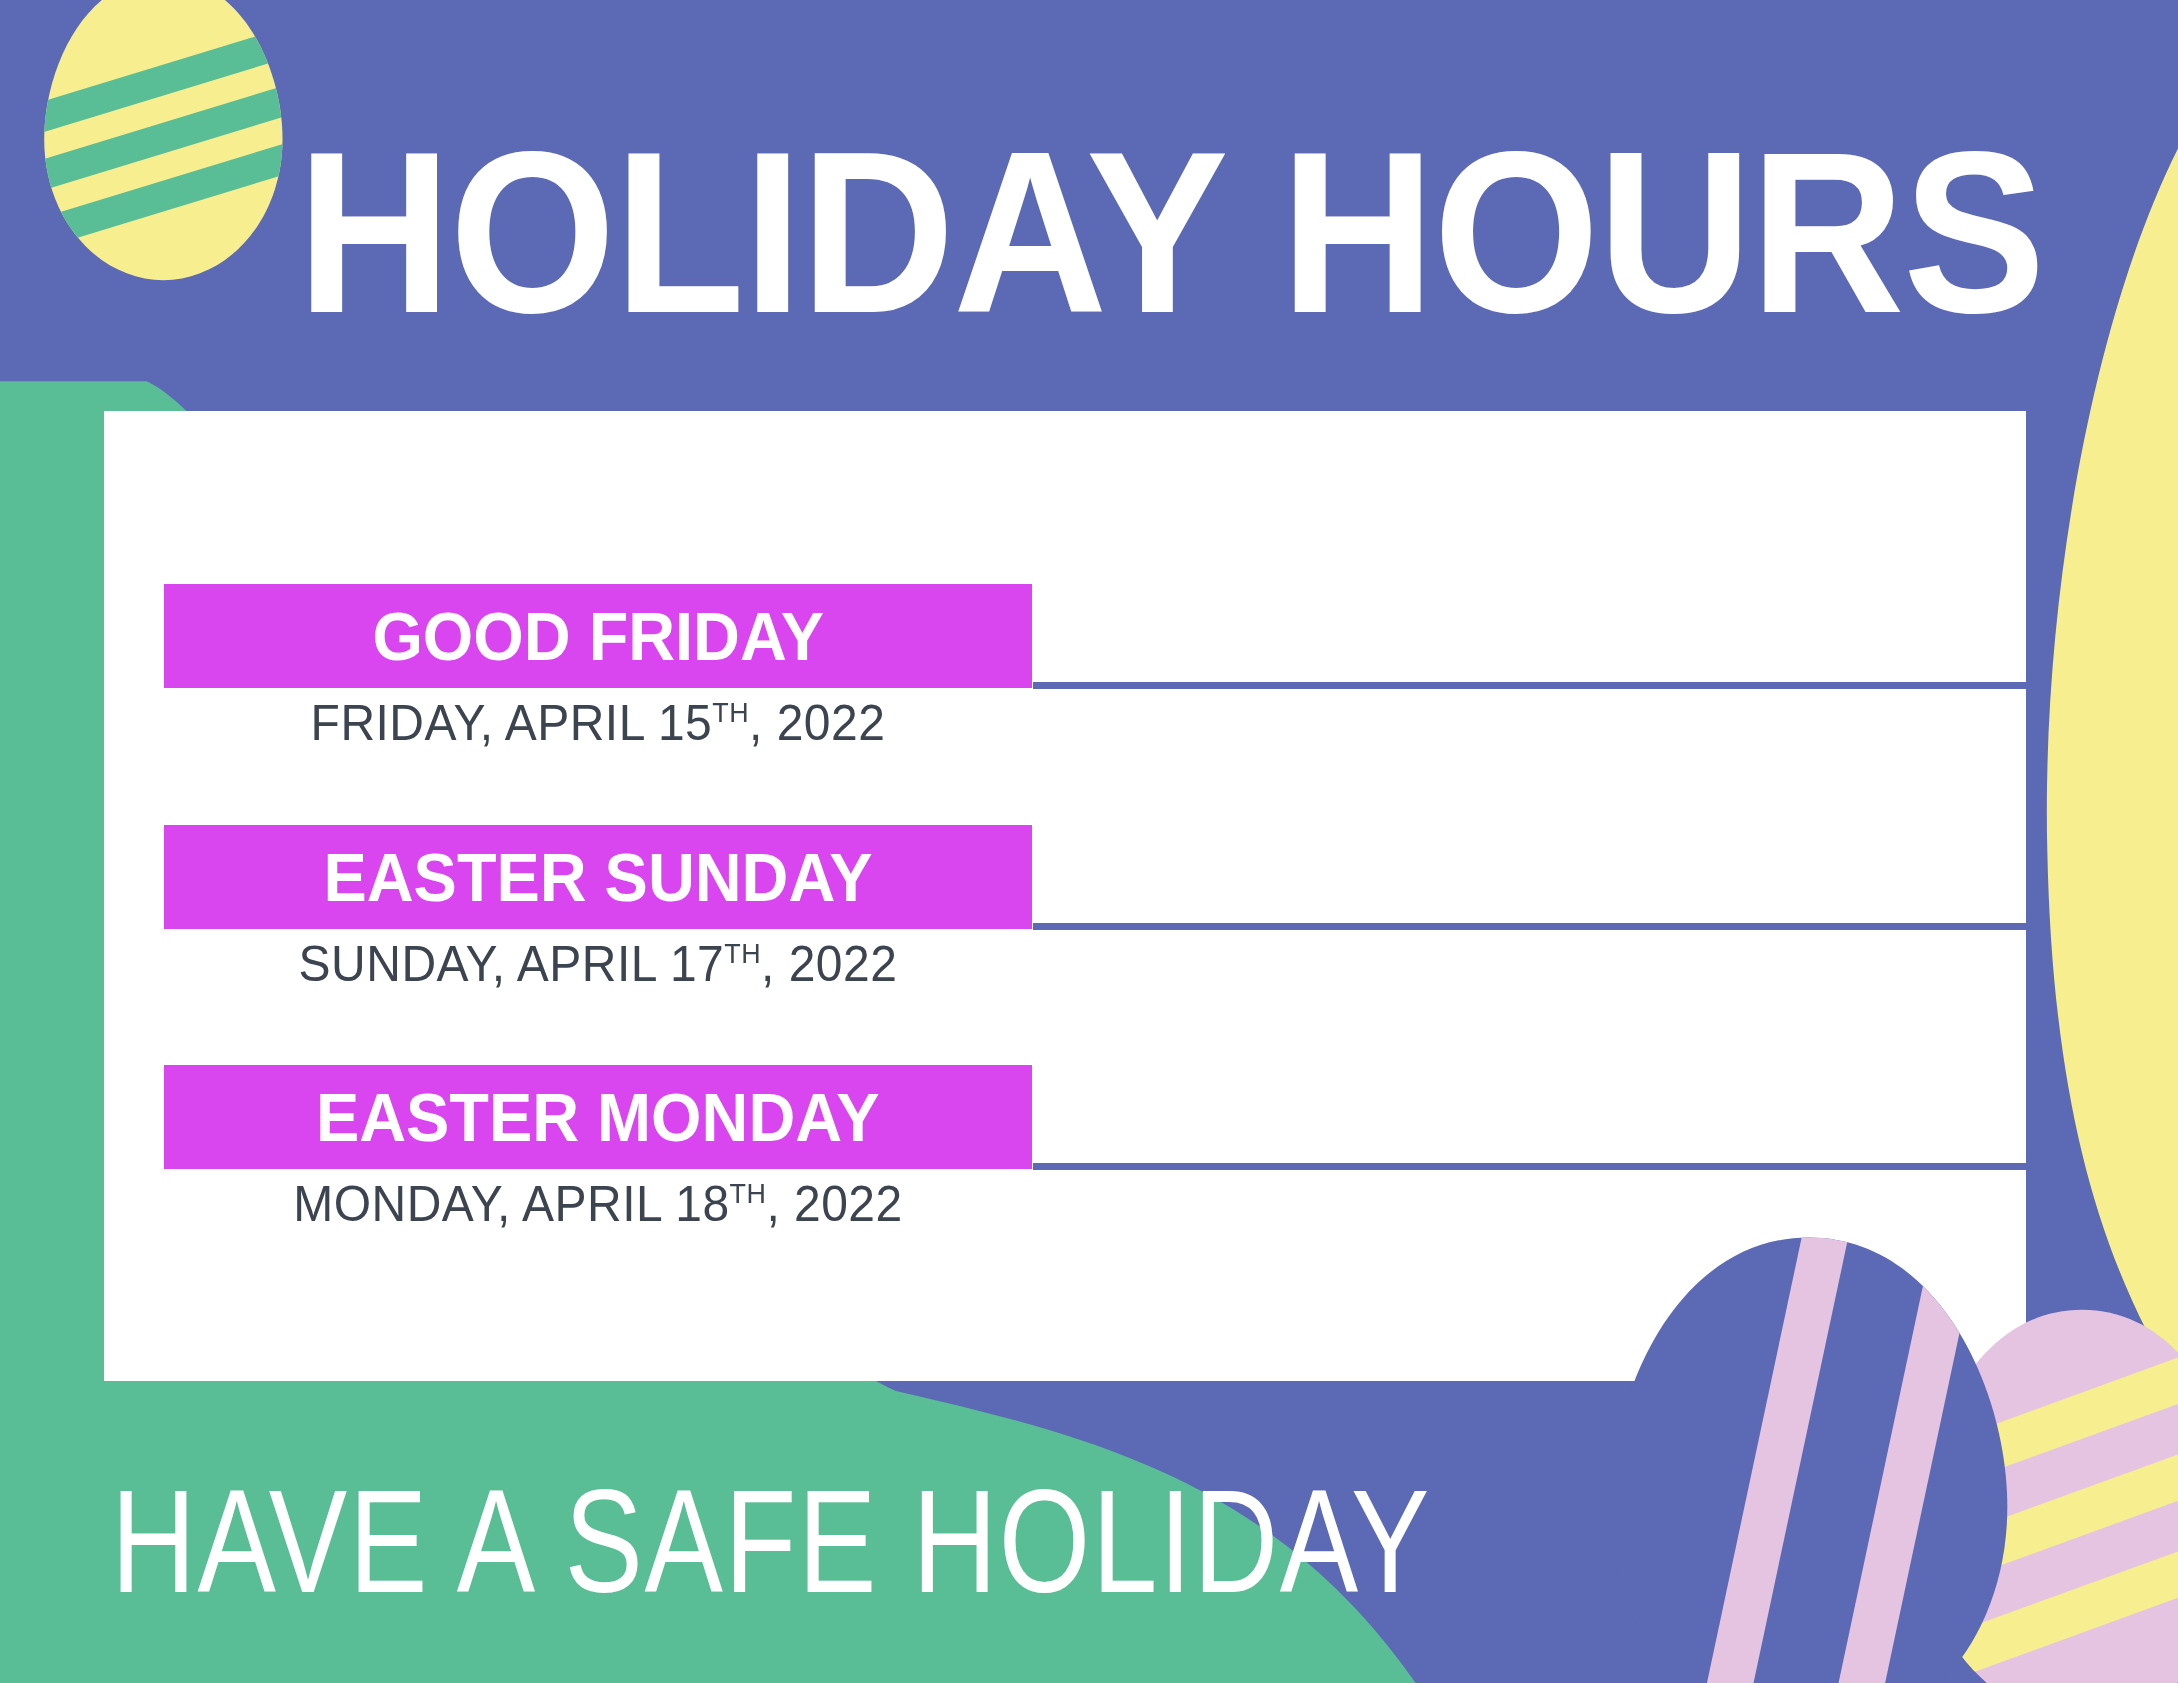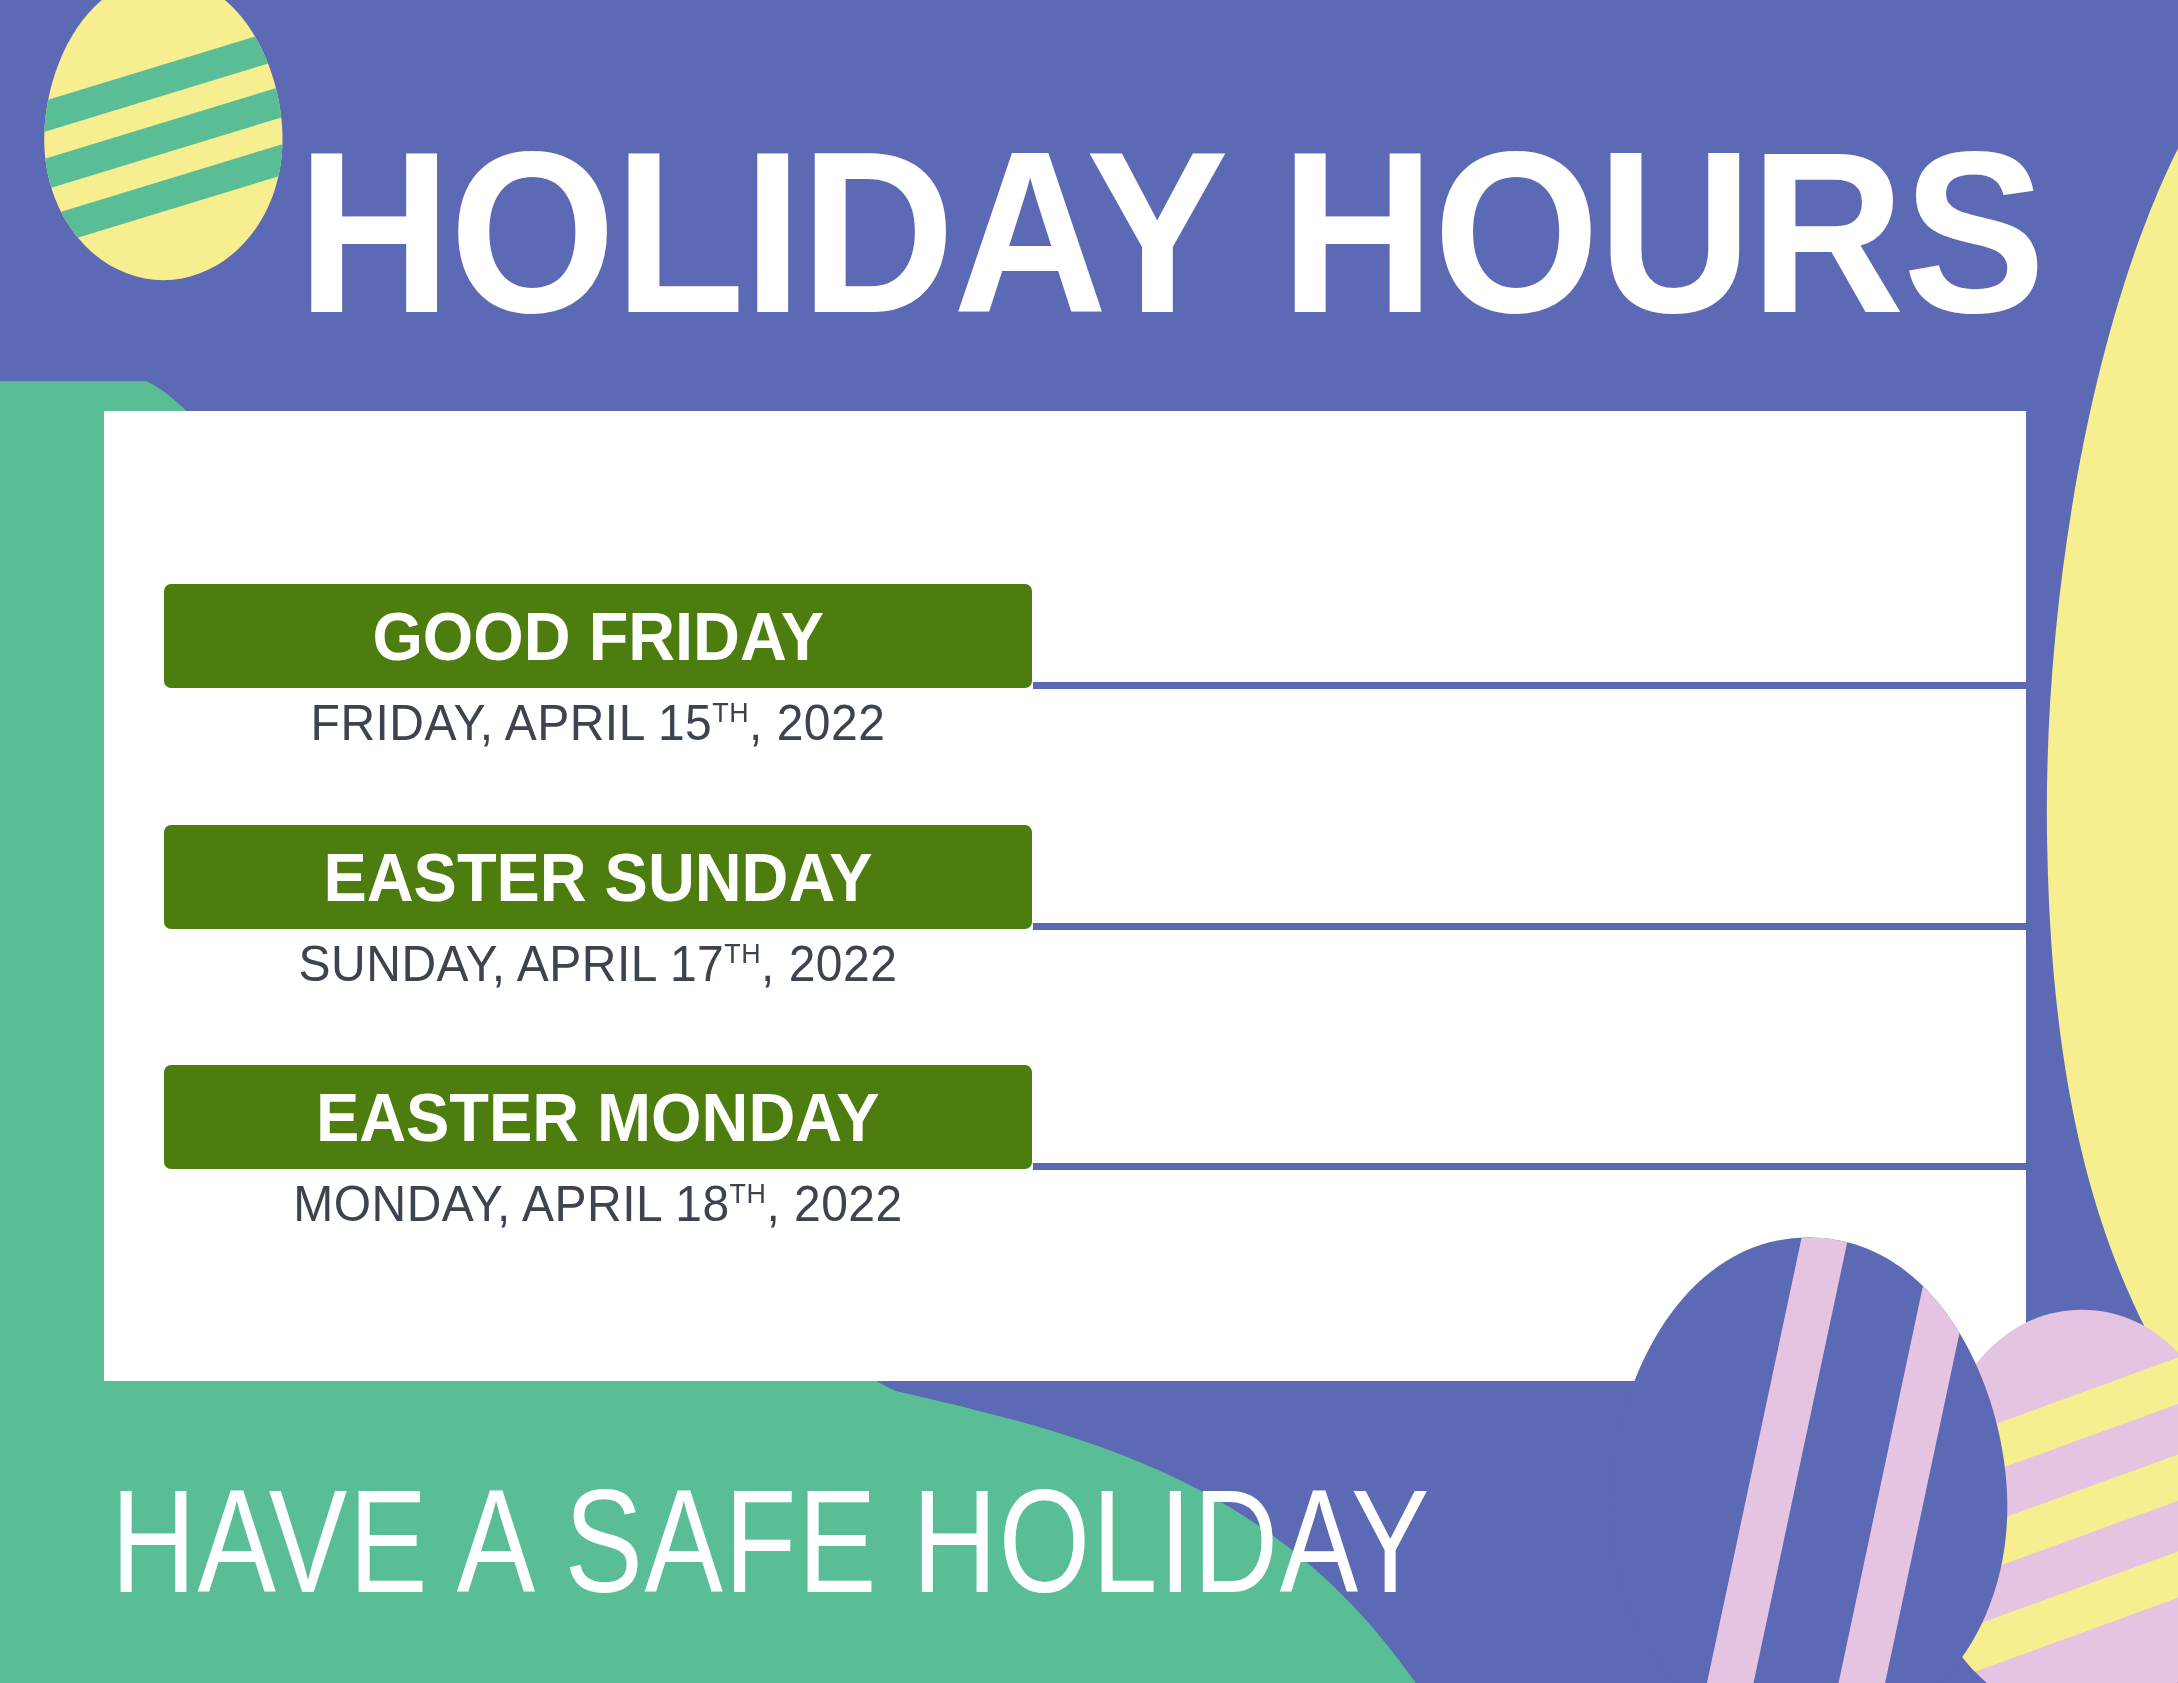--- a/index.html
+++ b/index.html
@@ -42,22 +42,22 @@
   
   .row{position:absolute;left:0;width:1922px;}
   #row0{top:173px;}
   #row1{top:414px;}
   #row2{top:654px;}
 
   .bar{
     position:absolute;
     left:60px; top:0;
     width:868px; height:104px;
-    background:#4d7c0f;
-    display:flex;align-items:center;justify-content:center;border-radius:7px;
+    background:#d946ef;
+    display:flex;align-items:center;justify-content:center;
   }
   .bar-label{
     color:#FFFFFF;
     font-family:"Liberation Sans", sans-serif;
     font-weight:700;
     font-size:69px;
     line-height:69px;
     letter-spacing:0px;
     transform:scaleX(0.94);
     white-space:nowrap;

